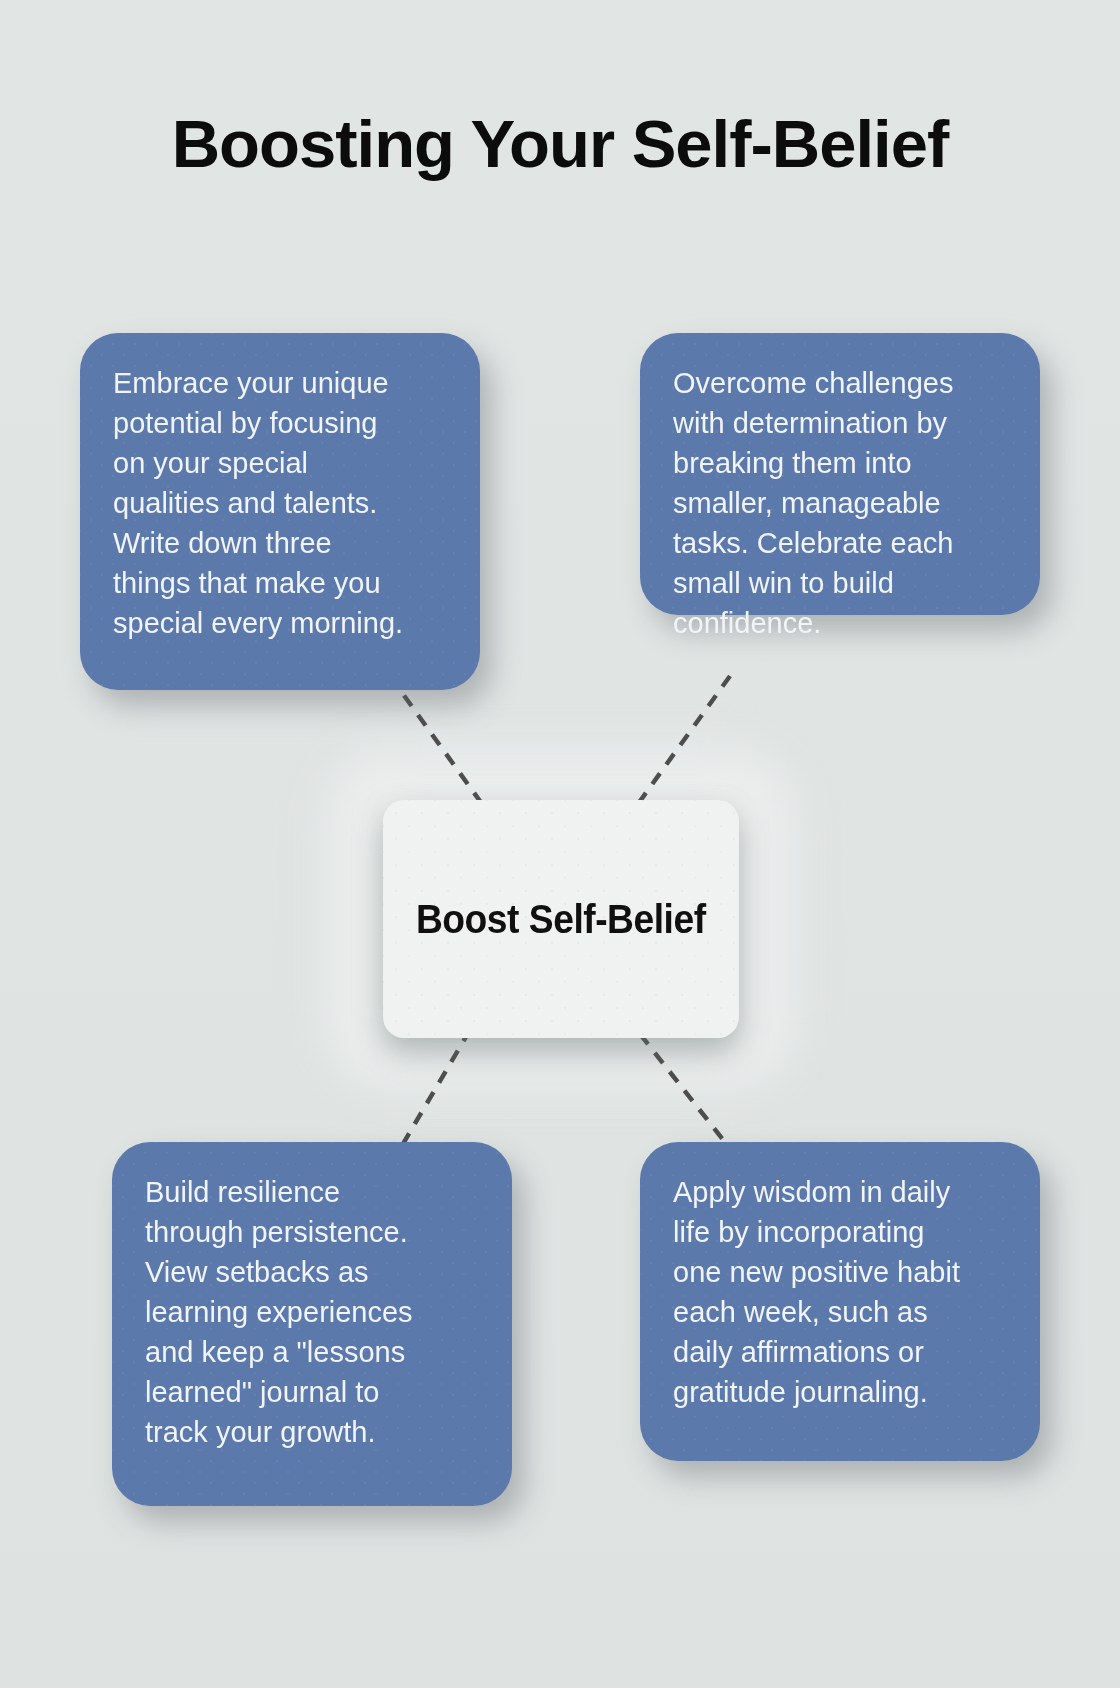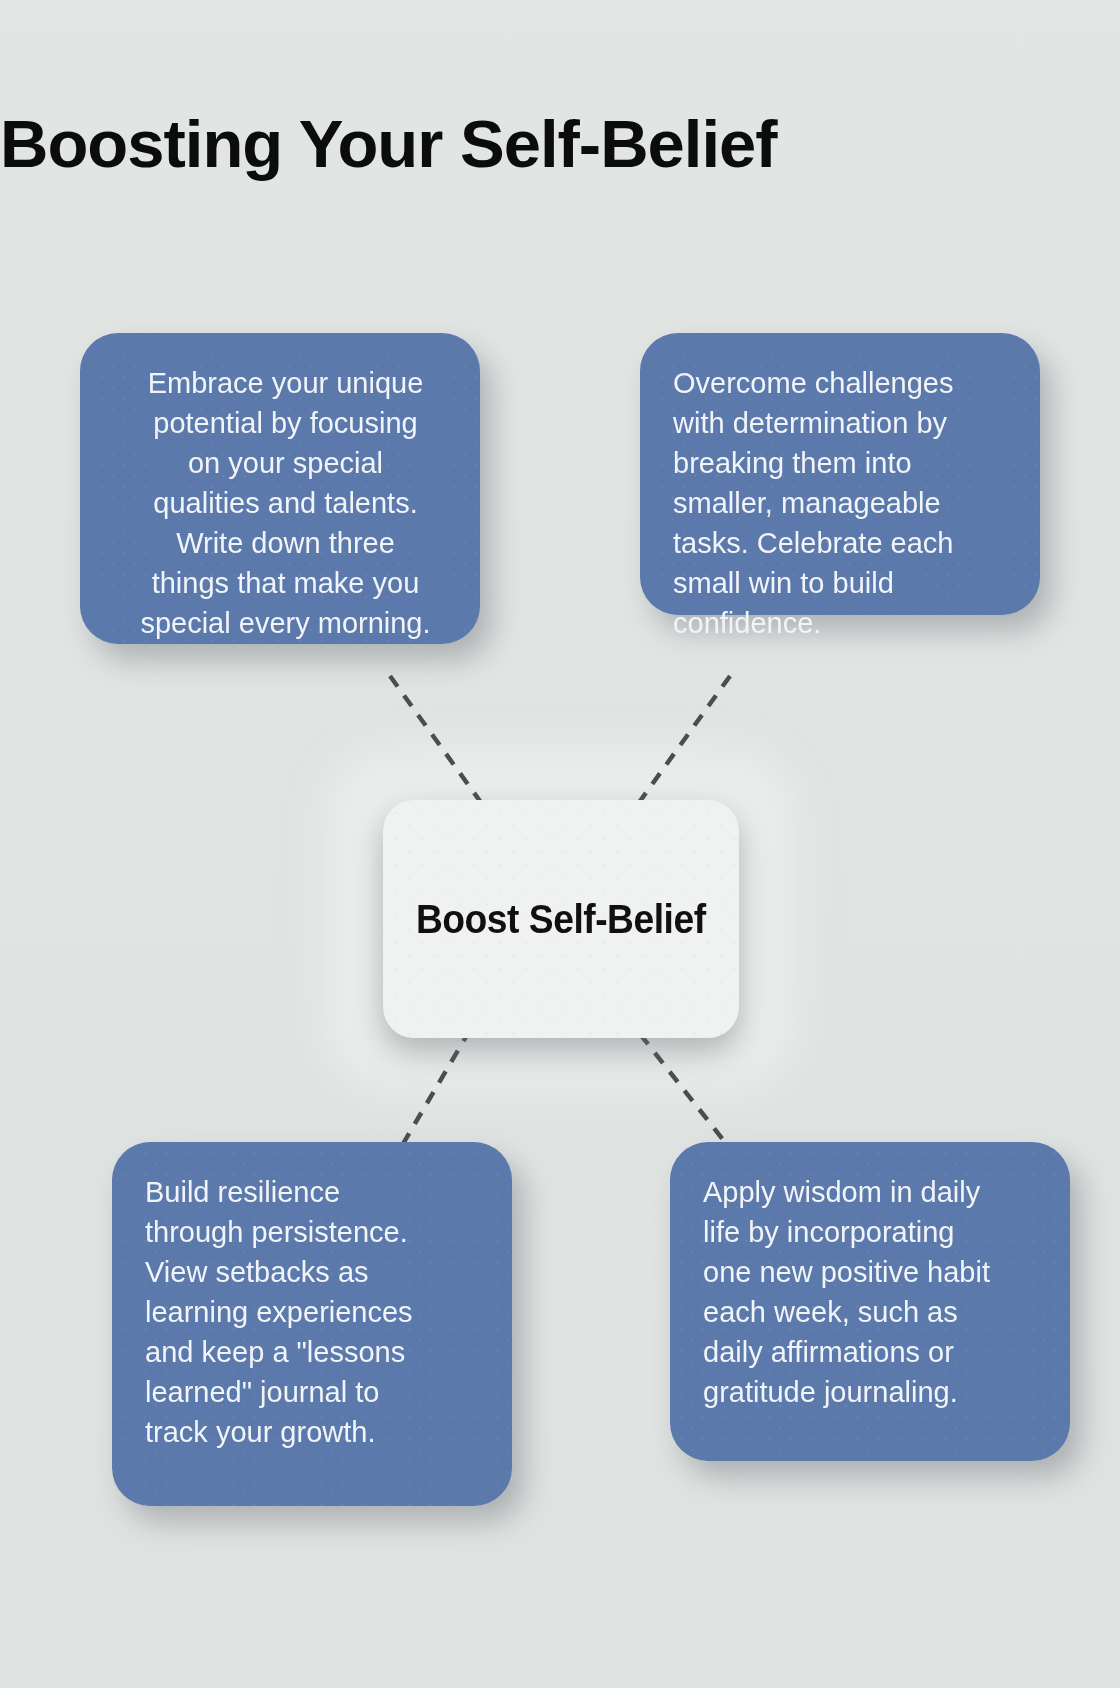--- a/index.html
+++ b/index.html
@@ -11,20 +11,21 @@
     background: linear-gradient(180deg, #e1e5e4 0%, #dee2e1 100%);
     overflow: hidden;
     font-family: "Liberation Sans", sans-serif;
   }
   .title {
     position: absolute;
     top: 110px;
     left: 0;
     width: 100%;
     margin: 0;
+    text-align: center;
     font-size: 67px;
     line-height: 1;
     font-weight: bold;
     letter-spacing: -1px;
     color: #0c0c0c;
     z-index: 4;
   }
   .halo {
     position: absolute;
     left: 325px;
@@ -62,37 +63,37 @@
     z-index: 3;
   }
   .card p {
     margin: 0;
     padding: 30px 22px 0 33px;
     font-size: 29px;
     line-height: 40px;
     color: #f1f4f8;
     white-space: pre-line;
   }
-  .card-tl { left: 80px;  top: 333px;  height: 311px; text-align: center; }
+  .card-tl { left: 80px;  top: 333px;  height: 357px; }
   .card-tr { left: 640px; top: 333px;  height: 282px; }
   .card-bl { left: 80px;  top: 1142px; height: 364px; margin-left: 32px; }
-  .card-br { left: 640px; top: 1142px; height: 319px; margin-left: 30px; }
+  .card-br { left: 640px; top: 1142px; height: 319px; }
   .node {
     position: absolute;
     left: 383px;
     top: 800px;
     width: 356px;
     height: 238px;
     background-color: #f0f2f1;
     background-image:
       radial-gradient(rgba(60,70,80,0.05) 1.4px, transparent 1.5px),
       radial-gradient(rgba(60,70,80,0.05) 1.4px, transparent 1.5px);
     background-size: 26px 26px;
     background-position: 0 0, 13px 13px;
-    border-radius: 31px;
+    border-radius: 21px;
     box-shadow: 0 14px 30px rgba(105,112,116,0.45);
     display: flex;
     align-items: center;
     justify-content: center;
     z-index: 3;
   }
   .node span {
     font-size: 40px;
     font-weight: bold;
     letter-spacing: -0.5px;

